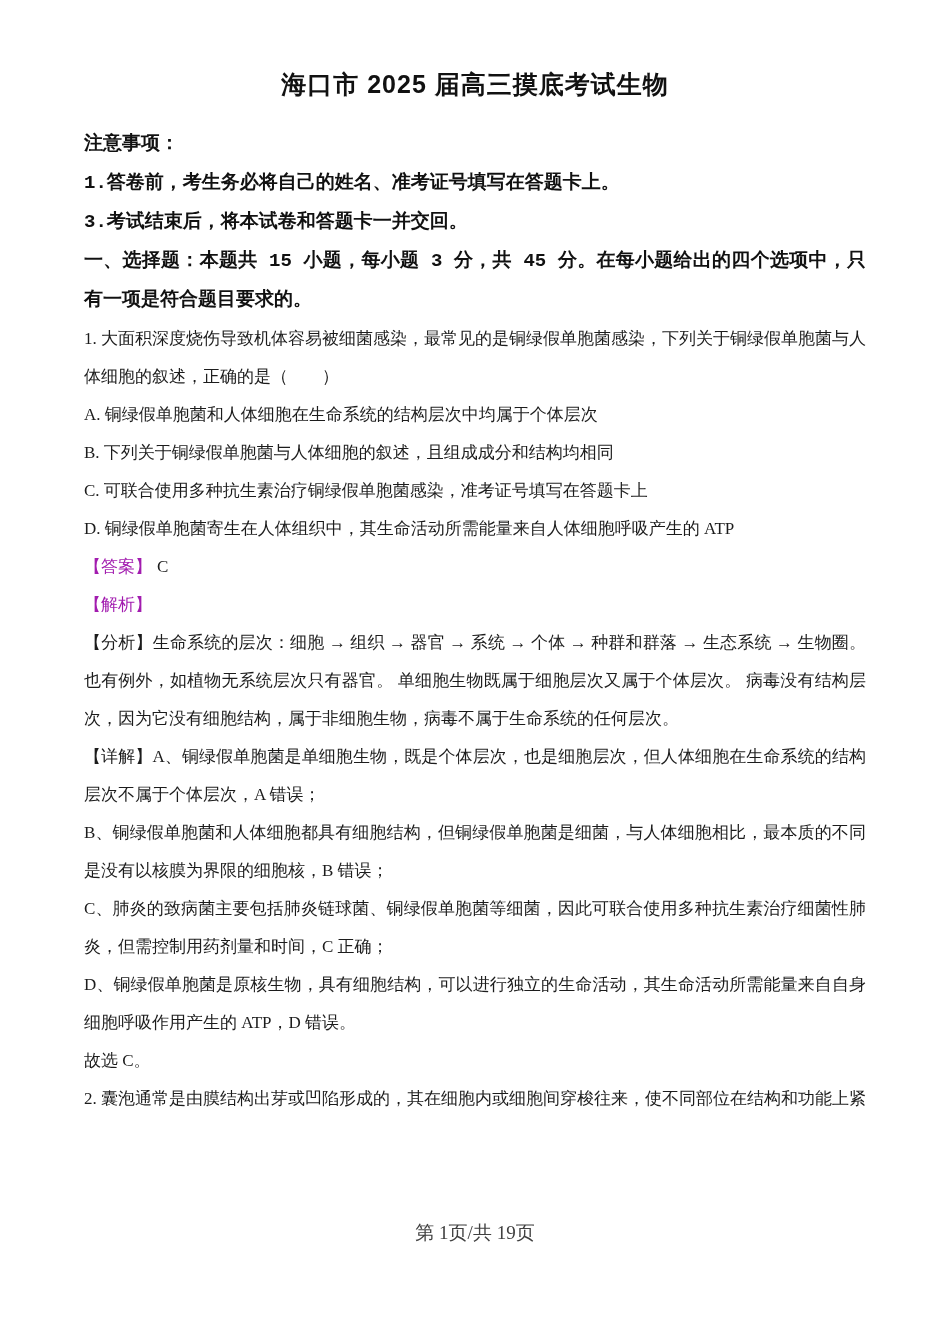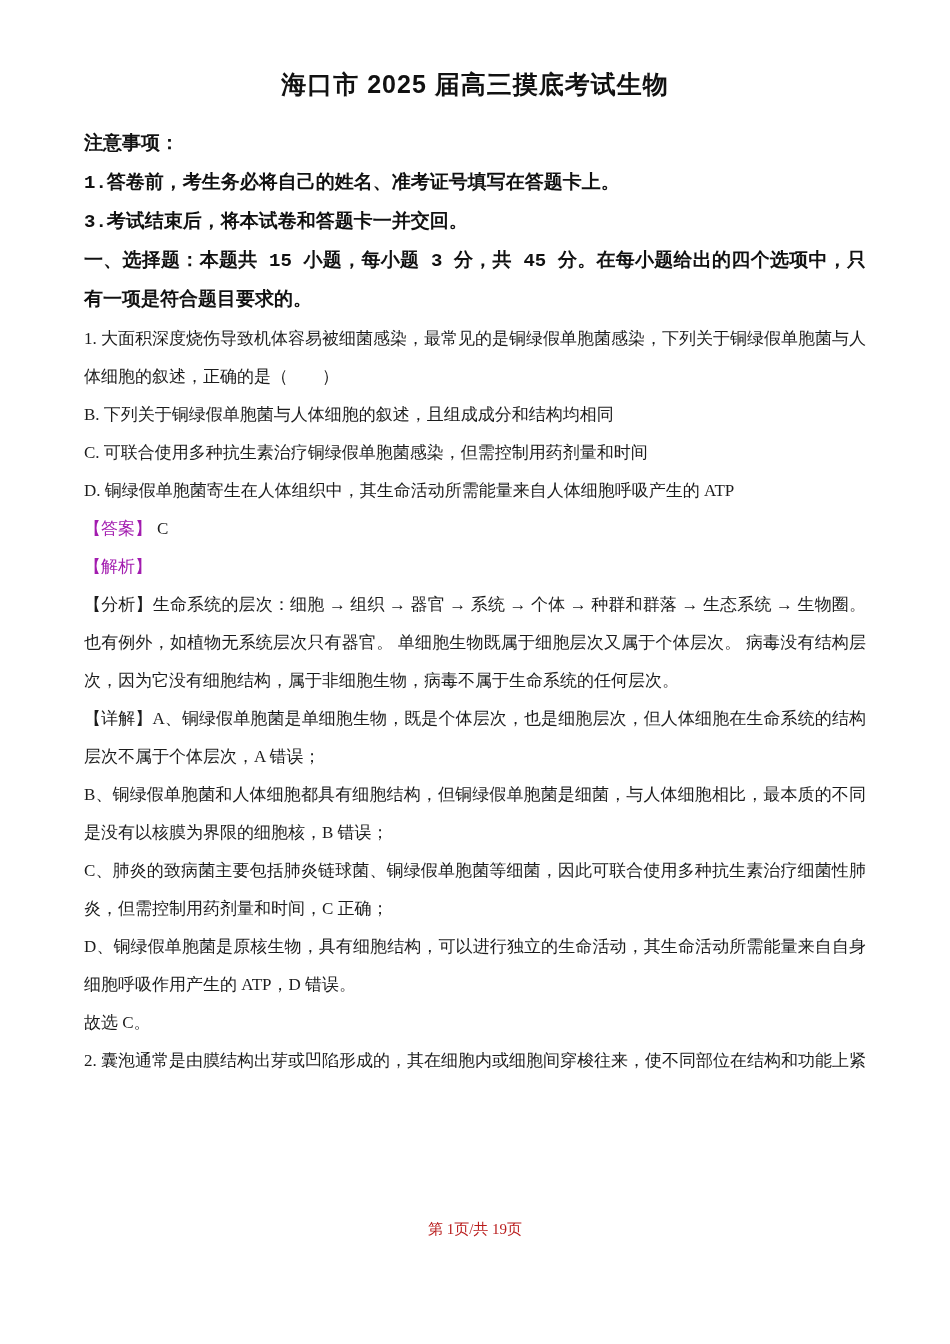--- a/index.html
+++ b/index.html
@@ -48,43 +48,44 @@
   }
   .answer-value {
     margin-left: 5px;
   }
   .page-footer {
     position: absolute;
     left: 0;
     right: 0;
     top: 1220px;
     text-align: center;
-    font-size: 15px;
-    color: #b91c1c;
+    font-size: 19px;
+    color: #404040;
   }
 </style>
 </head>
 <body>
 
 <div class="page">
 
   <h1 class="page-title">海口市 2025 届高三摸底考试生物</h1>
 
   <div>
     <p class="bold-para">注意事项：</p>
     <p class="bold-para">1.答卷前，考生务必将自己的姓名、准考证号填写在答题卡上。</p>
     <p class="bold-para">3.考试结束后，将本试卷和答题卡一并交回。</p>
   </div>
 
   <p class="bold-para">一、选择题：本题共 15 小题，每小题 3 分，共 45 分。在每小题给出的四个选项中，只有一项是符合题目要求的。</p>
 
   <div>
     <p class="body-para">1. 大面积深度烧伤导致机体容易被细菌感染，最常见的是铜绿假单胞菌感染，下列关于铜绿假单胞菌与人体细胞的叙述，正确的是（　　）</p>
+    <p class="body-para">A. 铜绿假单胞菌和人体细胞在生命系统的结构层次中均属于个体层次</p>
     <p class="body-para">B. 下列关于铜绿假单胞菌与人体细胞的叙述，且组成成分和结构均相同</p>
-    <p class="body-para">C. 可联合使用多种抗生素治疗铜绿假单胞菌感染，但需控制用药剂量和时间</p>
+    <p class="body-para">C. 可联合使用多种抗生素治疗铜绿假单胞菌感染，准考证号填写在答题卡上</p>
     <p class="body-para">D. 铜绿假单胞菌寄生在人体组织中，其生命活动所需能量来自人体细胞呼吸产生的 ATP</p>
 
     <p class="body-para"><span class="label-blue">【答案】</span><span class="answer-value">C</span></p>
 
     <p class="body-para"><span class="label-blue">【解析】</span></p>
 
     <p class="body-para">【分析】生命系统的层次：细胞 → 组织 → 器官 → 系统 → 个体 → 种群和群落 → 生态系统 → 生物圈。 也有例外，如植物无系统层次只有器官。 单细胞生物既属于细胞层次又属于个体层次。 病毒没有结构层次，因为它没有细胞结构，属于非细胞生物，病毒不属于生命系统的任何层次。</p>
 
     <p class="body-para">【详解】A、铜绿假单胞菌是单细胞生物，既是个体层次，也是细胞层次，但人体细胞在生命系统的结构层次不属于个体层次，A 错误；</p>
     <p class="body-para">B、铜绿假单胞菌和人体细胞都具有细胞结构，但铜绿假单胞菌是细菌，与人体细胞相比，最本质的不同是没有以核膜为界限的细胞核，B 错误；</p>

